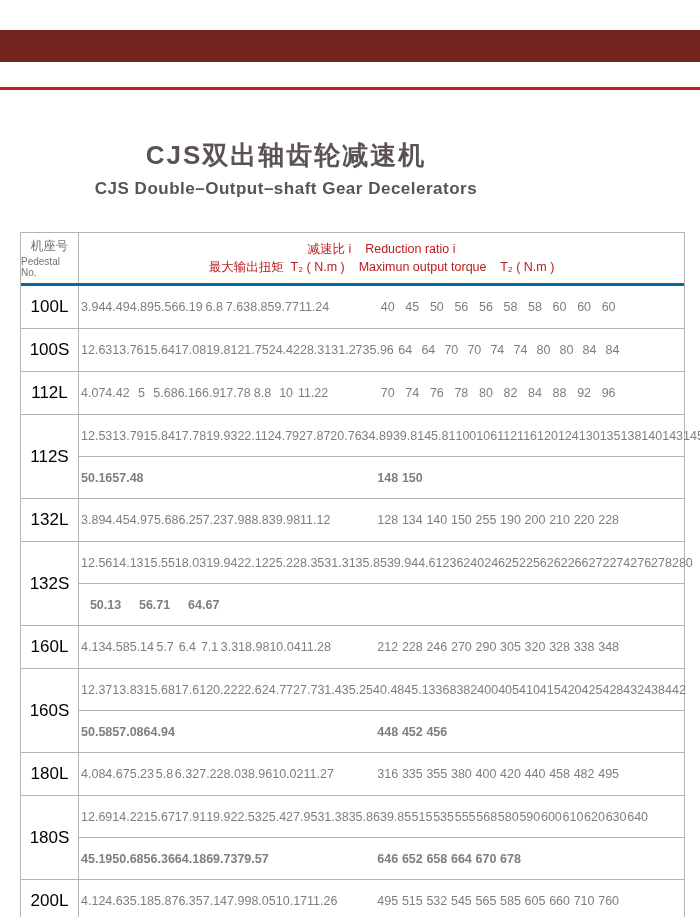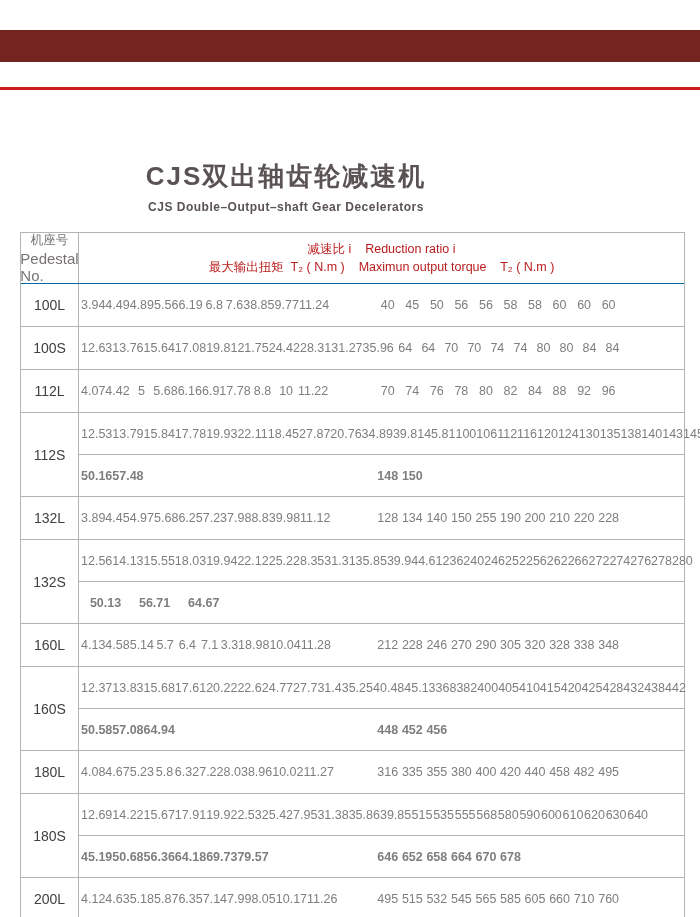--- a/index.html
+++ b/index.html
@@ -12,42 +12,42 @@
   }
   .top-bar {
     position:absolute; left:0; top:30px; width:700px; height:32px;
     background:#76241f;
   }
   .red-rule {
     position:absolute; left:0; top:87px; width:700px; height:3px;
     background:#cd1c1c;
   }
   .titles {
-    position:absolute; top:159px; left:0; width:572px;
+    position:absolute; top:138px; left:0; width:572px;
     text-align:center; color:#5b5353;
   }
   .title-cn { font-size:26px; font-weight:bold; letter-spacing:2px; }
-  .title-en { font-size:12px; font-weight:bold; margin-top:6px; letter-spacing:0.5px; }
+  .title-en { font-size:17px; font-weight:bold; margin-top:6px; letter-spacing:0.5px; }
 
   .spec-table {
     position:absolute; left:20px; top:232px; width:663px;
     border:1px solid #b2b5b5;
     color:#7d7d7d;
     background:#fff;
   }
-  .header-row { display:flex; height:50px; border-bottom:1px solid #0369a1; }
+  .header-row { display:flex; height:50px; border-bottom:3px solid #0369a1; }
   .label-col {
     flex:0 0 57px; width:57px;
     border-right:1px solid #b2b5b5;
     display:flex; flex-direction:column; align-items:center; justify-content:center;
     color:#787373;
   }
   .label-cn { font-size:12.5px; }
-  .label-en { font-size:15px; margin-top:1px; }
-  .model-name { font-size:14px; color:#404040; }
+  .label-en { font-size:10px; margin-top:1px; }
+  .model-name { font-size:17px; color:#000000; }
   .header-area {
     flex:1; display:flex; flex-direction:column;
     justify-content:center; align-items:center; gap:1px;
     color:#b91c1c;
   }
   .hdr-line { white-space:pre; font-size:12.5px; }
 
   .group { display:flex; border-bottom:1px solid #b2b5b5; }
   .group:last-child { border-bottom:none; }
   .group.single { height:42px; }
@@ -199,21 +199,21 @@
         </div>
         <div class="data-area">
           <div class="sub">
             <div class="line">
               <div class="cell">12.53</div>
               <div class="cell">13.79</div>
               <div class="cell">15.84</div>
               <div class="cell">17.78</div>
               <div class="cell">19.93</div>
               <div class="cell">22.11</div>
-              <div class="cell">18.45</div>
+              <div class="cell">24.79</div>
               <div class="cell">27.87</div>
               <div class="cell">20.76</div>
               <div class="cell">34.89</div>
               <div class="cell">39.81</div>
               <div class="cell">45.81</div>
             </div>
             <div class="line">
               <div class="cell">100</div>
               <div class="cell">106</div>
               <div class="cell">112</div>

